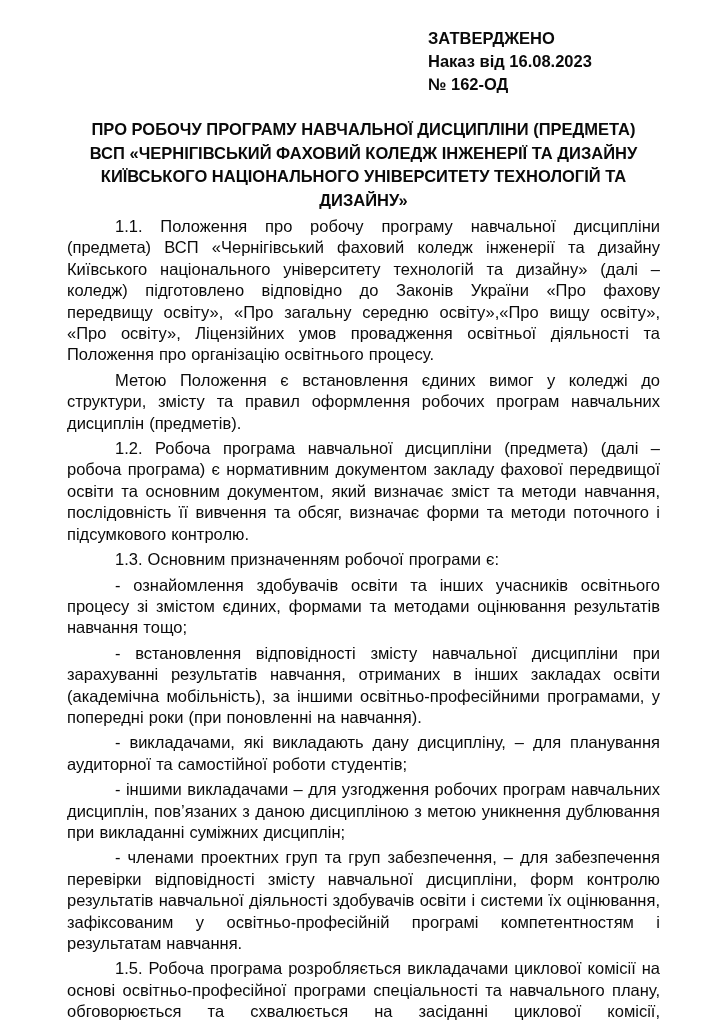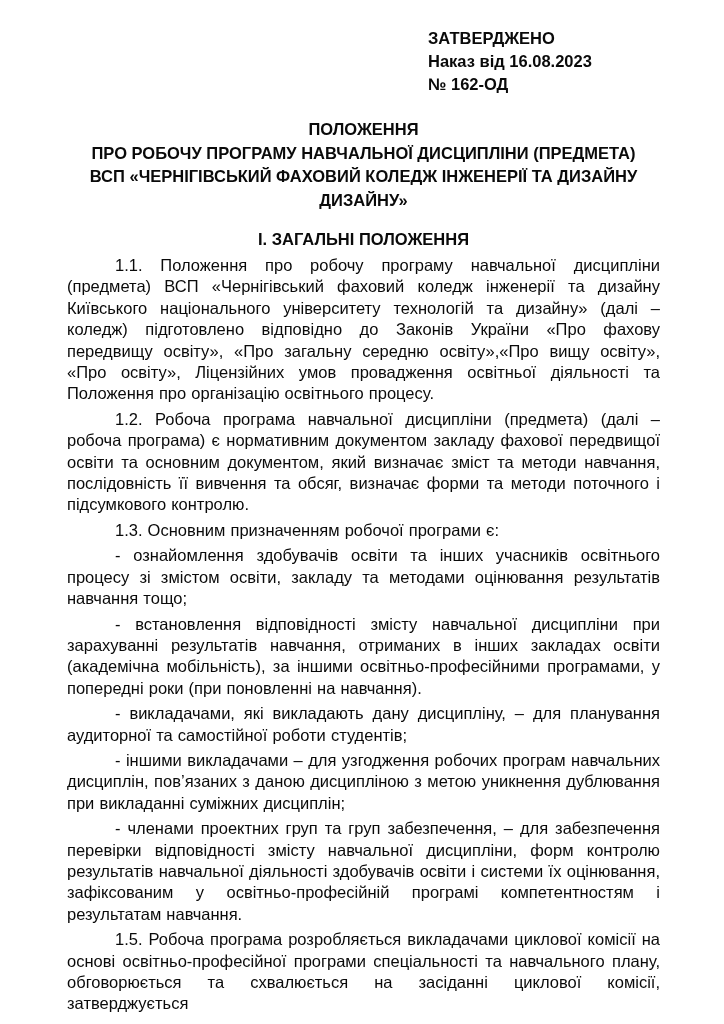--- a/index.html
+++ b/index.html
@@ -56,33 +56,33 @@
 
 <div class="page">
 
   <div class="approval-block">
     <div>ЗАТВЕРДЖЕНО</div>
     <div>Наказ від 16.08.2023</div>
     <div>№ 162-ОД</div>
   </div>
 
   <div class="doc-title">
-    <div>ПОЛОЖЕННЯ</div>
     <div>ПРО РОБОЧУ ПРОГРАМУ НАВЧАЛЬНОЇ ДИСЦИПЛІНИ (ПРЕДМЕТА)</div>
     <div>ВСП «ЧЕРНІГІВСЬКИЙ ФАХОВИЙ КОЛЕДЖ ІНЖЕНЕРІЇ ТА ДИЗАЙНУ</div>
+    <div>КИЇВСЬКОГО НАЦІОНАЛЬНОГО УНІВЕРСИТЕТУ ТЕХНОЛОГІЙ ТА</div>
     <div>ДИЗАЙНУ»</div>
   </div>
 
-  <div class="section-heading">І. ЗАГАЛЬНІ ПОЛОЖЕННЯ</div>
 
   <div class="body-text" id="paragraphs">
       <p class="para">1.1. Положення про робочу програму навчальної дисципліни (предмета) ВСП «Чернігівський фаховий коледж інженерії та дизайну Київського національного університету технологій та дизайну» (далі – коледж) підготовлено відповідно до Законів України «Про фахову передвищу освіту», «Про загальну середню освіту»,«Про вищу освіту», «Про освіту», Ліцензійних умов провадження освітньої діяльності та Положення про організацію освітнього процесу.</p>
+      <p class="para">Метою Положення є встановлення єдиних вимог у коледжі до структури, змісту та правил оформлення робочих програм навчальних дисциплін (предметів).</p>
       <p class="para">1.2. Робоча програма навчальної дисципліни (предмета) (далі – робоча програма) є нормативним документом закладу фахової передвищої освіти та основним документом, який визначає зміст та методи навчання, послідовність її вивчення та обсяг, визначає форми та методи поточного і підсумкового контролю.</p>
       <p class="para">1.3. Основним призначенням робочої програми є:</p>
-      <p class="para">- ознайомлення здобувачів освіти та інших учасників освітнього процесу зі змістом освіти, закладу та методами оцінювання результатів навчання тощо;</p>
+      <p class="para">- ознайомлення здобувачів освіти та інших учасників освітнього процесу зі змістом єдиних, формами та методами оцінювання результатів навчання тощо;</p>
       <p class="para">- встановлення відповідності змісту навчальної дисципліни при зарахуванні результатів навчання, отриманих в інших закладах освіти (академічна мобільність), за іншими освітньо-професійними програмами, у попередні роки (при поновленні на навчання).</p>
       <p class="para">- викладачами, які викладають дану дисципліну, – для планування аудиторної та самостійної роботи студентів;</p>
       <p class="para">- іншими викладачами – для узгодження робочих програм навчальних дисциплін, пов’язаних з даною дисципліною з метою уникнення дублювання при викладанні суміжних дисциплін;</p>
       <p class="para">- членами проектних груп та груп забезпечення, – для забезпечення перевірки відповідності змісту навчальної дисципліни, форм контролю результатів навчальної діяльності здобувачів освіти і системи їх оцінювання, зафіксованим у освітньо-професійній програмі компетентностям і результатам навчання.</p>
       <p class="para">1.5. Робоча програма розробляється викладачами циклової комісії на основі освітньо-професійної програми спеціальності та навчального плану, обговорюється та схвалюється на засіданні циклової комісії, затверджується</p>
     </div>
 
 </div>
 
 </body></html>

